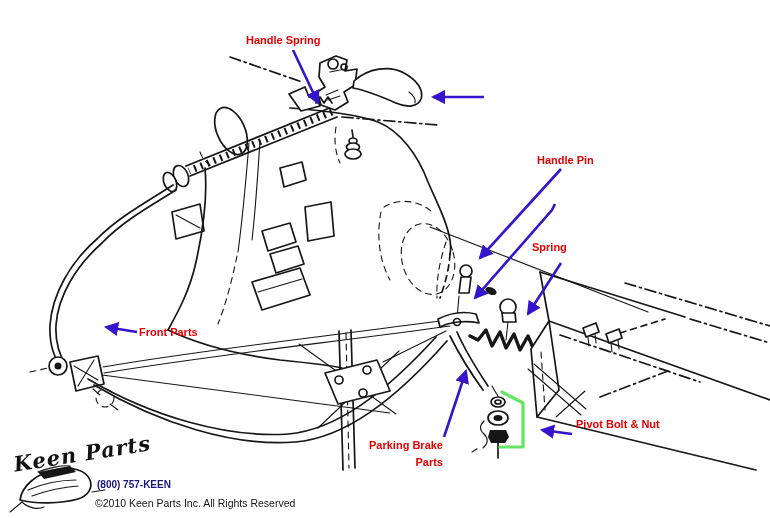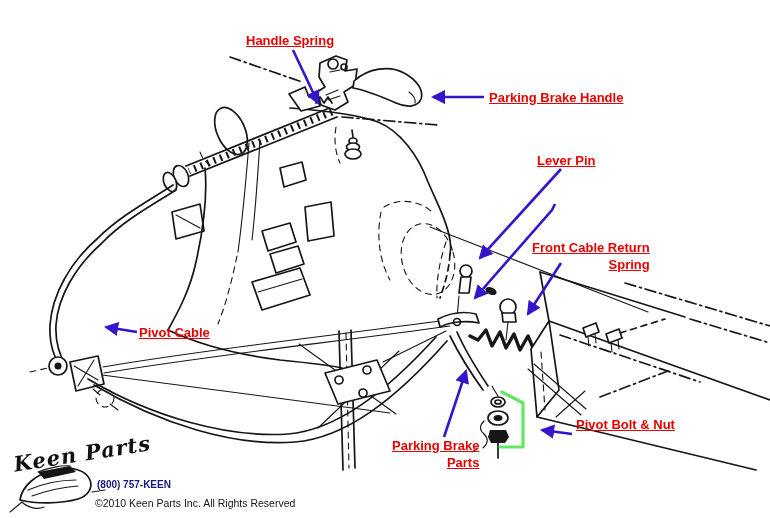--- a/index.html
+++ b/index.html
@@ -17,22 +17,22 @@
   #art{position:absolute;left:0;top:0;}
   .ink{stroke:var(--ink);fill:none;stroke-width:1.7;stroke-linecap:round;stroke-linejoin:round;}
   .ink-thin{stroke:var(--ink);fill:none;stroke-width:1.1;stroke-linecap:round;}
   .ink-fill{fill:var(--ink);stroke:none;}
   .white-fill{fill:#fff;stroke:var(--ink);stroke-width:1.7;stroke-linejoin:round;}
   .dash{stroke-dasharray:6 5;}
   .dashdot{stroke-dasharray:11 4 2 4;}
   .arrow-line{stroke:var(--arrow-blue);stroke-width:2.6;fill:none;}
   .hl{stroke:var(--green);stroke-width:3.2;fill:none;stroke-linejoin:round;stroke-linecap:round;}
   .lbl{
-    position:absolute;color:var(--label-red);font-weight:bold;font-size:13px;
-    line-height:17px;text-decoration:underline;white-space:nowrap;
+    position:absolute;color:var(--label-red);font-weight:bold;font-size:11px;
+    line-height:17px;white-space:nowrap;
   }
   .lbl .l2{display:block;text-align:right;}
   .lbl-block{text-align:center;}
   #logo-script{
     position:absolute;left:13px;top:441px;color:#111;
     font-family:"DejaVu Serif",serif;font-style:italic;font-weight:bold;
     font-size:21px;transform:rotate(-9deg);letter-spacing:1px;white-space:nowrap;
   }
   #phone{
     position:absolute;left:97px;top:479px;color:var(--navy);
@@ -223,33 +223,31 @@
       <path class="ink-thin" d="M30,20 C40,16 54,13 62,14"></path>
       <path class="ink-thin" d="M20,38 C34,32 52,28 68,28"></path>
       <path class="ink-thin" d="M24,44 C38,39 56,35 70,34"></path>
       <path class="ink-thin" d="M14,50 C20,56 30,58 36,55"></path>
       <path class="ink-thin" d="M84,40 L97,38"></path>
     </g>
   </svg>
 
   <div class="lbl" style="left:246px;top:32px">Handle Spring</div>
 
-  <div class="lbl" style="left:489px;top:89px">Parking Brake Handle</div>
-
-  <div class="lbl" style="left:537px;top:152px">Lever Pin</div>
+
+  <div class="lbl" style="left:537px;top:152px">Handle Pin</div>
 
 
   <div class="lbl lbl-block" style="left:532px;top:239px">
-    <span>Front Cable Return</span>
     <span class="l2">Spring</span>
   </div>
 
-  <div class="lbl" style="left:139px;top:324px">Pivot Cable</div>
-
-  <div class="lbl lbl-block" style="left:392px;top:437px">
+  <div class="lbl" style="left:139px;top:324px">Front Parts</div>
+
+  <div class="lbl lbl-block" style="left:369px;top:437px">
     <span>Parking Brake</span>
     <span class="l2">Parts</span>
   </div>
 
   <div class="lbl" style="left:576px;top:416px">Pivot Bolt &amp; Nut</div>
 
   <div id="logo-script">Keen Parts</div>
   <div id="phone">(800) 757-KEEN</div>
   <div id="copyright">©2010 Keen Parts Inc. All Rights Reserved</div>
 

